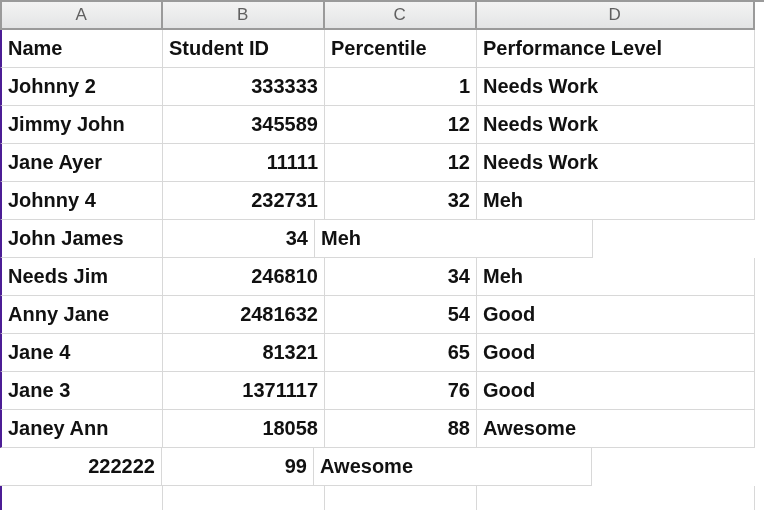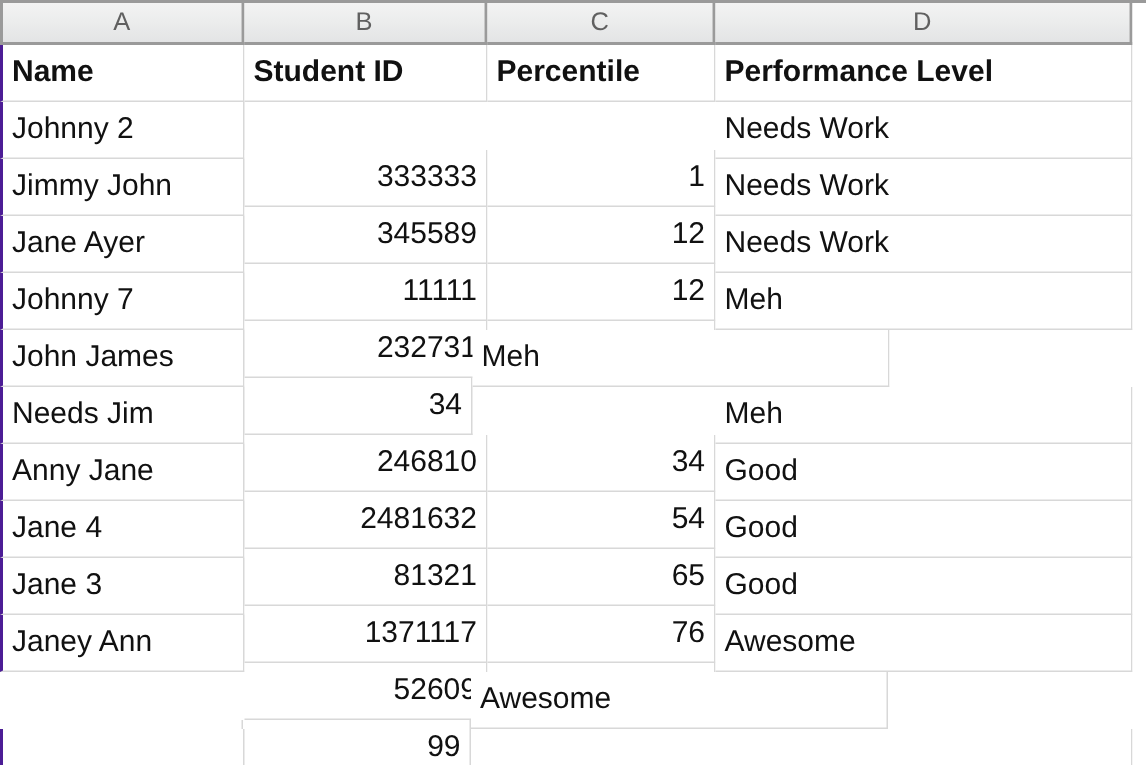--- a/index.html
+++ b/index.html
@@ -65,26 +65,27 @@
     border-right: 1px solid #d8d8d8;
     border-bottom: 1px solid #d8d8d8;
     display: flex;
     align-items: center;
     padding: 0 6px;
     font-size: 20px;
     color: #111111;
     background: #ffffff;
     overflow: hidden;
     white-space: nowrap;
+    font-weight: bold;
   }
   .cell.first {
     border-left: 2px solid #4c1d95;
   }
   .cell.align-left   { justify-content: flex-start; }
-  .cell.align-right  { justify-content: flex-end; margin-top: 32px; }
+  .cell.align-right  { justify-content: flex-end; }
   .header-cell {
     font-weight: bold;
   }
   .row-pad {
     flex: 1 1 auto;
     height: 38px;
     background: #ffffff;
   }
 
   
@@ -130,21 +131,21 @@
         <div class="row-pad"></div>
       </div>
       <div class="grid-row">
         <div class="cell c-a align-left first">Jane Ayer</div>
         <div class="cell c-b align-right">11111</div>
         <div class="cell c-c align-right">12</div>
         <div class="cell c-d align-left">Needs Work</div>
         <div class="row-pad"></div>
       </div>
       <div class="grid-row">
-        <div class="cell c-a align-left first">Johnny 7</div>
+        <div class="cell c-a align-left first">Johnny 4</div>
         <div class="cell c-b align-right">232731</div>
         <div class="cell c-c align-right">32</div>
         <div class="cell c-d align-left">Meh</div>
         <div class="row-pad"></div>
       </div>
       <div class="grid-row">
         <div class="cell c-a align-left first">John James</div>
         <div class="cell c-c align-right">34</div>
         <div class="cell c-d align-left">Meh</div>
         <div class="row-pad"></div>
@@ -172,21 +173,21 @@
       </div>
       <div class="grid-row">
         <div class="cell c-a align-left first">Jane 3</div>
         <div class="cell c-b align-right">1371117</div>
         <div class="cell c-c align-right">76</div>
         <div class="cell c-d align-left">Good</div>
         <div class="row-pad"></div>
       </div>
       <div class="grid-row">
         <div class="cell c-a align-left first">Janey Ann</div>
-        <div class="cell c-b align-right">52609</div>
+        <div class="cell c-b align-right">18058</div>
         <div class="cell c-c align-right">88</div>
         <div class="cell c-d align-left">Awesome</div>
         <div class="row-pad"></div>
       </div>
       <div class="grid-row">
         <div class="cell c-b align-right">222222</div>
         <div class="cell c-c align-right">99</div>
         <div class="cell c-d align-left">Awesome</div>
         <div class="row-pad"></div>
       </div>

